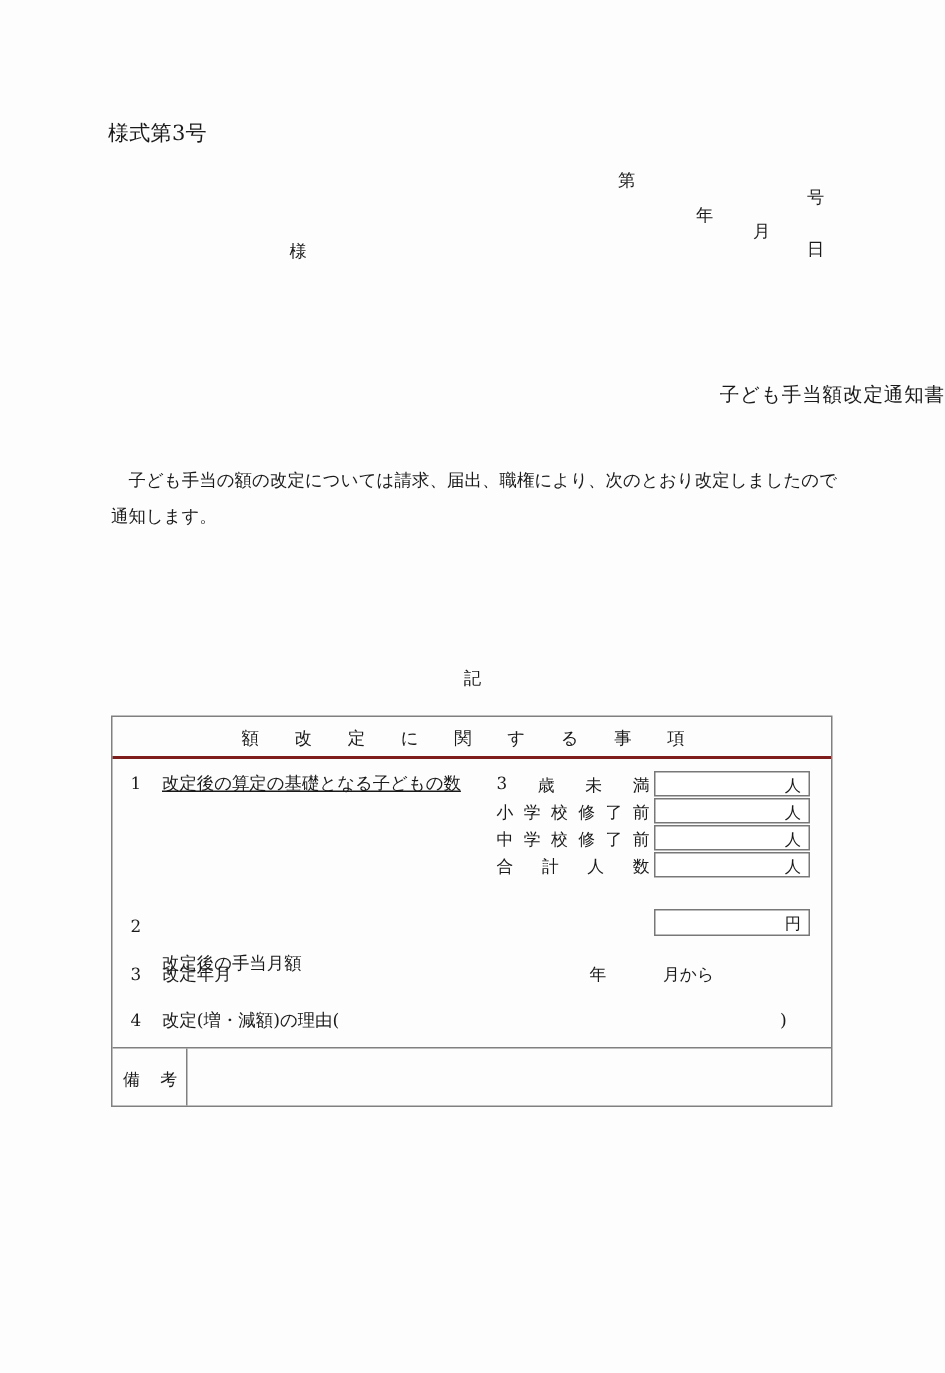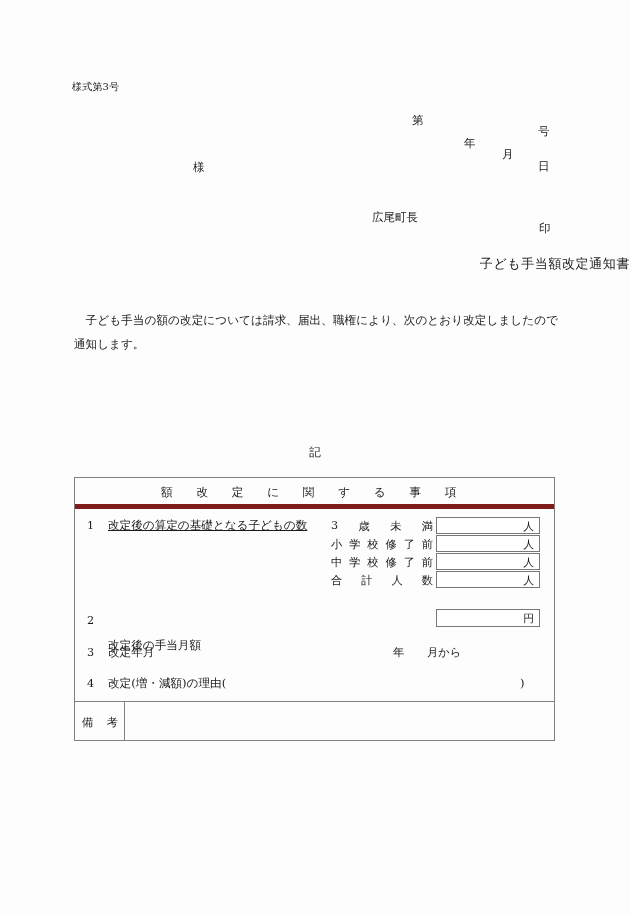--- a/index.html
+++ b/index.html
@@ -27,21 +27,21 @@
   .abs {
     position: absolute;
     white-space: pre;
     line-height: 1;
   }
 
   
   .form-no {
     left: 72px;
     top: 82px;
-    font-size: 10px;
+    font-size: 14px;
     letter-spacing: 0.2px;
   }
   .doc-no-row {
     left: 412px;
     top: 103px;
     font-size: 11.5px;
     width: 140px;
   }
   .doc-no-row .lbl-dai { position: absolute; left: 0; }
   .doc-no-row .lbl-gou { position: absolute; left: 126px; }
@@ -112,21 +112,21 @@
     position: absolute;
     left: 74px;
     top: 477px;
     width: 481px;
     border: 1px solid #808080;
     box-sizing: border-box;
     background: #fdfdfd;
   }
   .t-head {
     height: 26px;
-    border-bottom: 5px solid #7f1d1d;
+    border-bottom: 2px solid #7f1d1d;
     position: relative;
   }
   .t-head .head-text {
     position: absolute;
     left: 86px;
     top: 7px;
     font-size: 11.6px;
     letter-spacing: 0.2px;
   }
 
@@ -200,21 +200,21 @@
   }
   .money-box .unit {
     position: absolute;
     right: 5px;
     top: 2px;
     font-size: 10.8px;
   }
 
   
   .ym-y { position: absolute; left: 318px; top: 7px; font-size: 11.2px; }
-  .ym-m { position: absolute; left: 352px; top: 7px; font-size: 11.2px; text-align: right; }
+  .ym-m { position: absolute; left: 367px; top: 7px; font-size: 11.2px; text-align: right; }
 
   
   .paren-close {
     position: absolute;
     left: 445px;
     font-size: 11.6px;
   }
 
   .row-remarks {
     position: relative;
@@ -260,24 +260,20 @@
   </div>
 
   <div class="abs date-row">
     <span class="y">年</span>
     <span class="m">月</span>
     <span class="d">日</span>
   </div>
 
   <div class="abs addressee">様</div>
 
-  <div class="abs issuer-row">
-    <span class="name">広尾町長</span>
-    <span class="seal">印</span>
-  </div>
 
   <div class="abs doc-title">子ども手当額改定通知書</div>
 
   <div class="body-block">
     <p>子ども手当の額の改定については請求、届出、職権により、次のとおり改定しましたので通知します。</p>
   </div>
 
   <div class="abs ki-mark">記</div>
 
   <div class="table-wrap">

